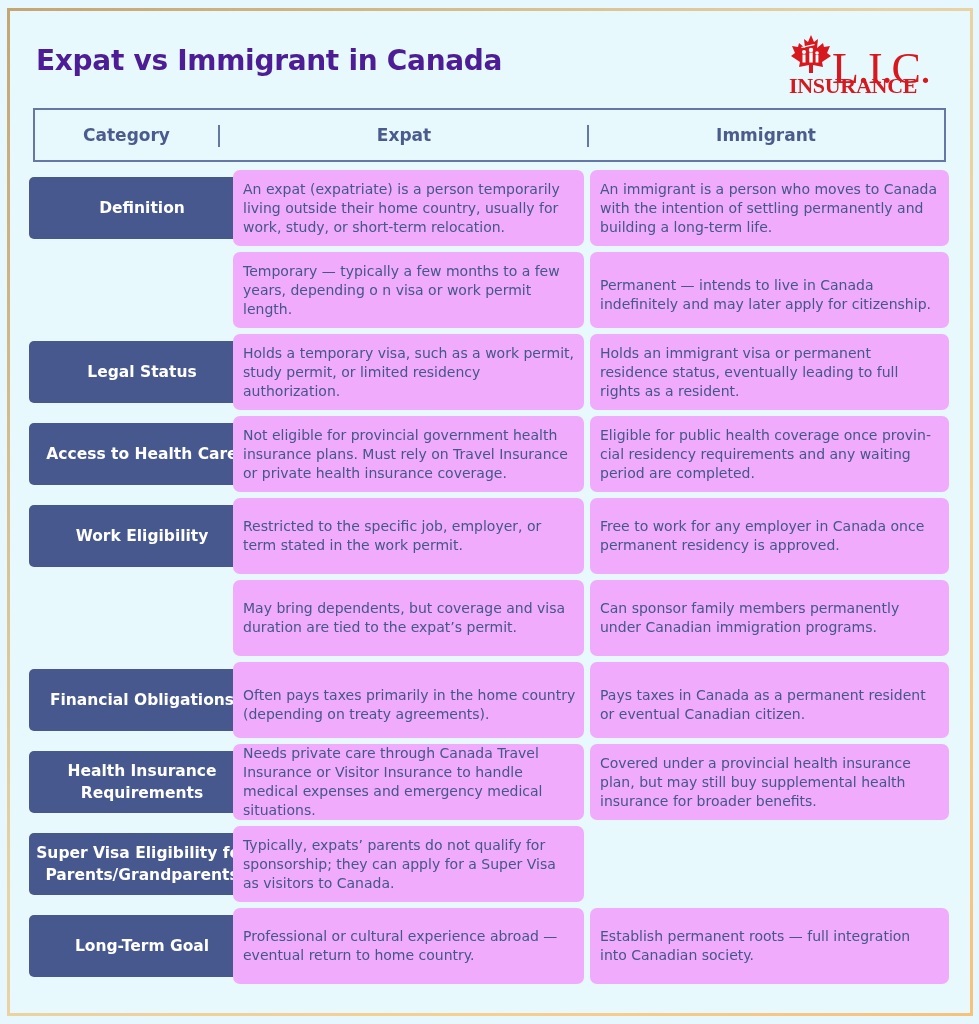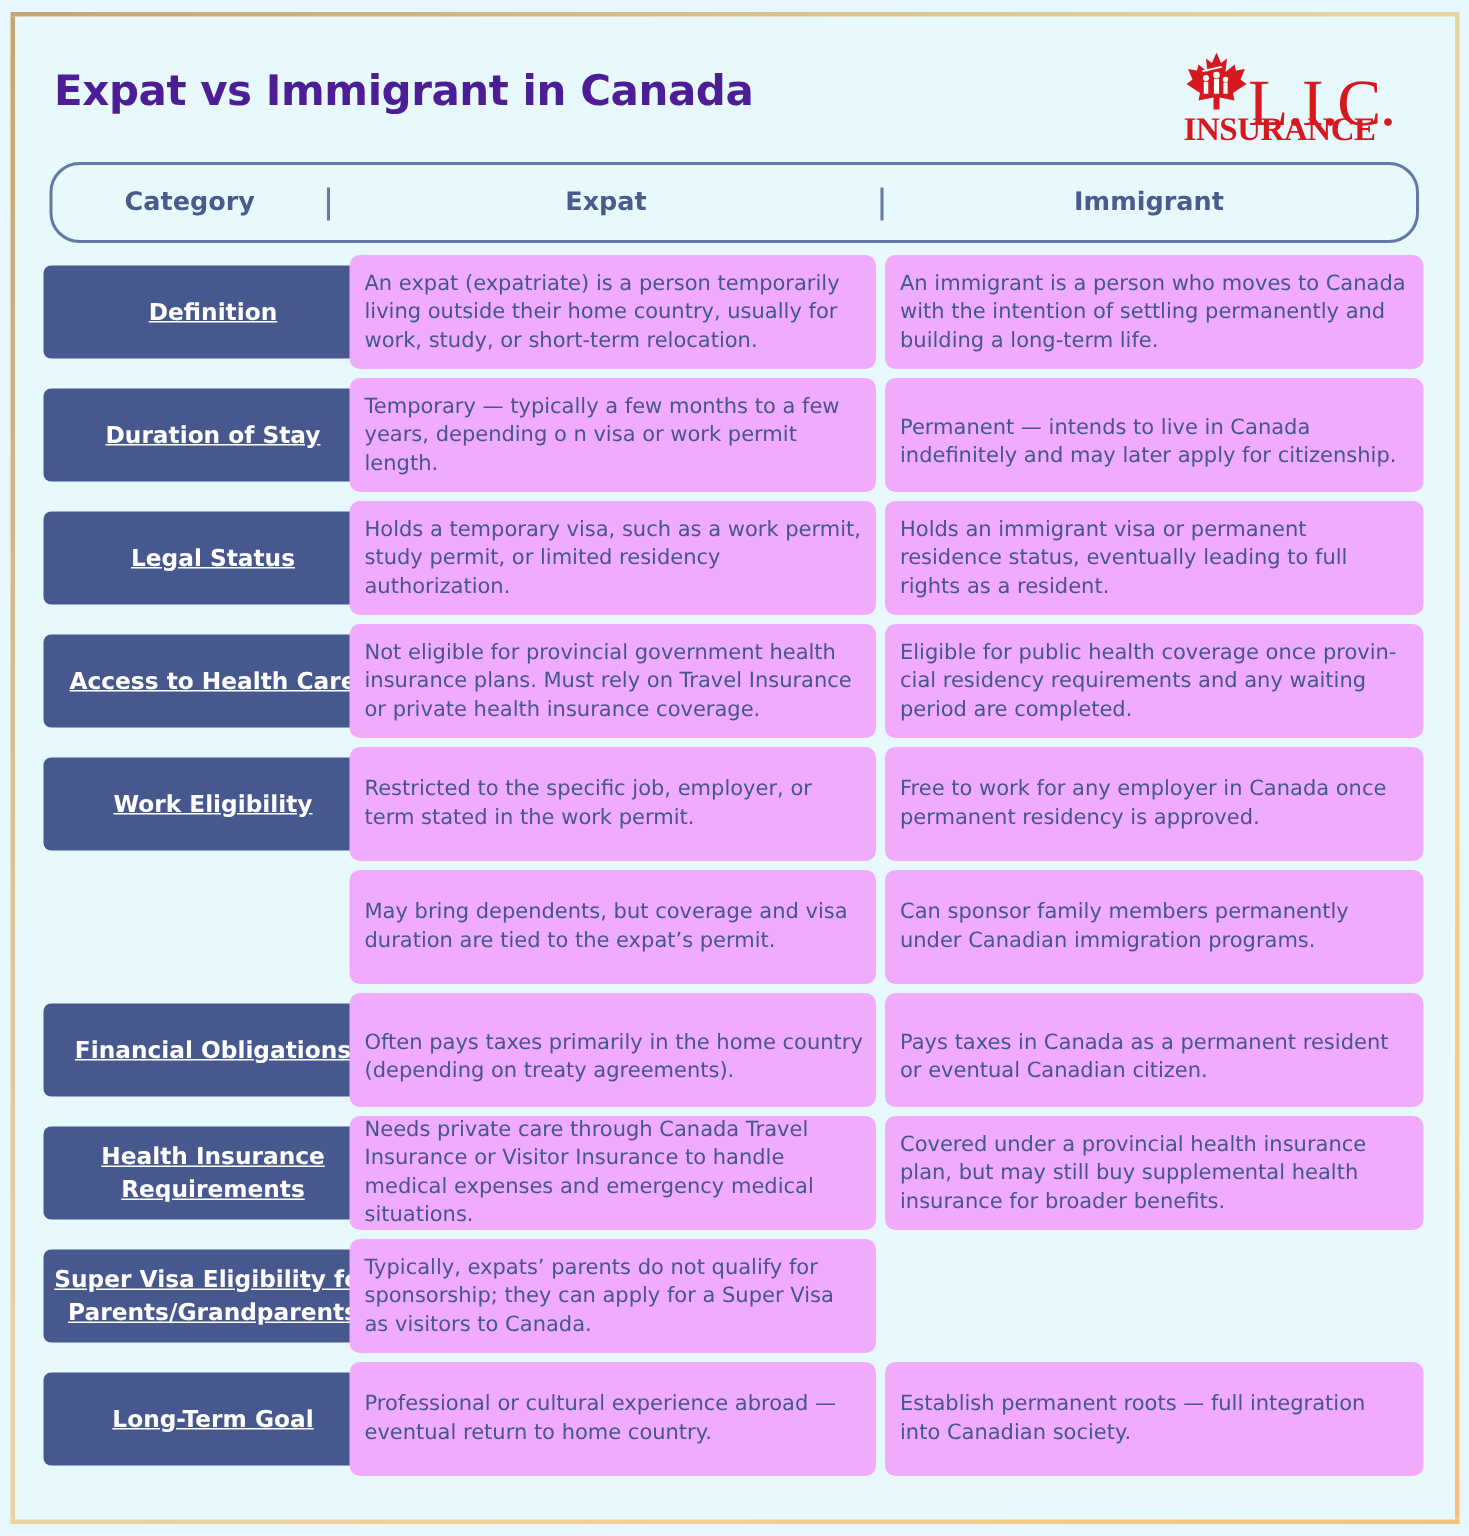--- a/index.html
+++ b/index.html
@@ -74,21 +74,21 @@
       color: #d7191f;
     }
     .header-row {
       position: absolute;
       left: 33px;
       top: 108px;
       width: 913px;
       height: 54px;
       box-sizing: border-box;
       border: 2px solid #6577a6;
-      border-radius: 20px;
+      border-radius: 0;
       background: #e8f9fe;
       padding-left: 24px;
     }
     .header-row .hcell {
       position: absolute;
       top: 0;
       height: 50px;
       line-height: 50px;
       font-size: 17px;
       font-weight: bold;
@@ -127,21 +127,20 @@
       color: #ffffff;
       font-weight: bold;
       font-size: 15.5px;
       display: flex;
       align-items: center;
       justify-content: center;
       text-align: center;
       line-height: 22px;
       box-sizing: border-box;
       padding: 0 3px;
-      text-decoration: underline;
     }
     .cell {
       position: absolute;
       top: 0;
       height: 76px;
       background: #f0abfc;
       border-radius: 7px;
       box-sizing: border-box;
       padding: 0 8px 0 10px;
       color: #45568b;
@@ -193,21 +192,20 @@
     <div class="cat">Definition</div>
     <div class="cell expat">
         <span>An expat (expatriate) is a person temporarily living outside their home country, usually for work, study, or short-term relocation.</span>
       </div>
     <div class="cell immigrant">
         <span>An immigrant is a person who moves to Canada with the intention of settling permanently and building a long-term life.</span>
       </div>
   </div>
 
   <div class="row" style="top:252px;">
-    <div class="cat">Duration of Stay</div>
     <div class="cell expat">
         <span>Temporary — typically a few months to a few years, depending o n visa or work permit length.</span>
       </div>
     <div class="cell immigrant top">
         <span>Permanent — intends to live in Canada indefinitely and may later apply for citizenship.</span>
       </div>
   </div>
 
   <div class="row" style="top:334px;">
     <div class="cat">Legal Status</div>

